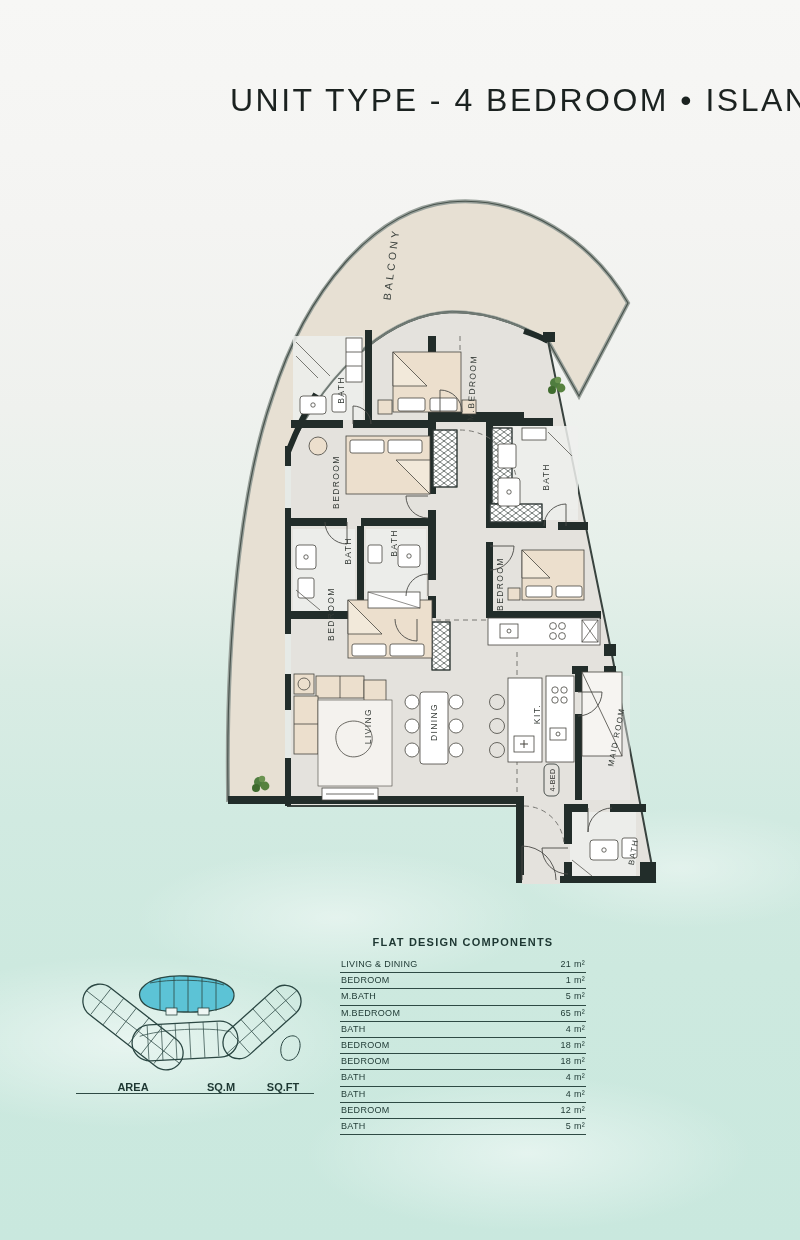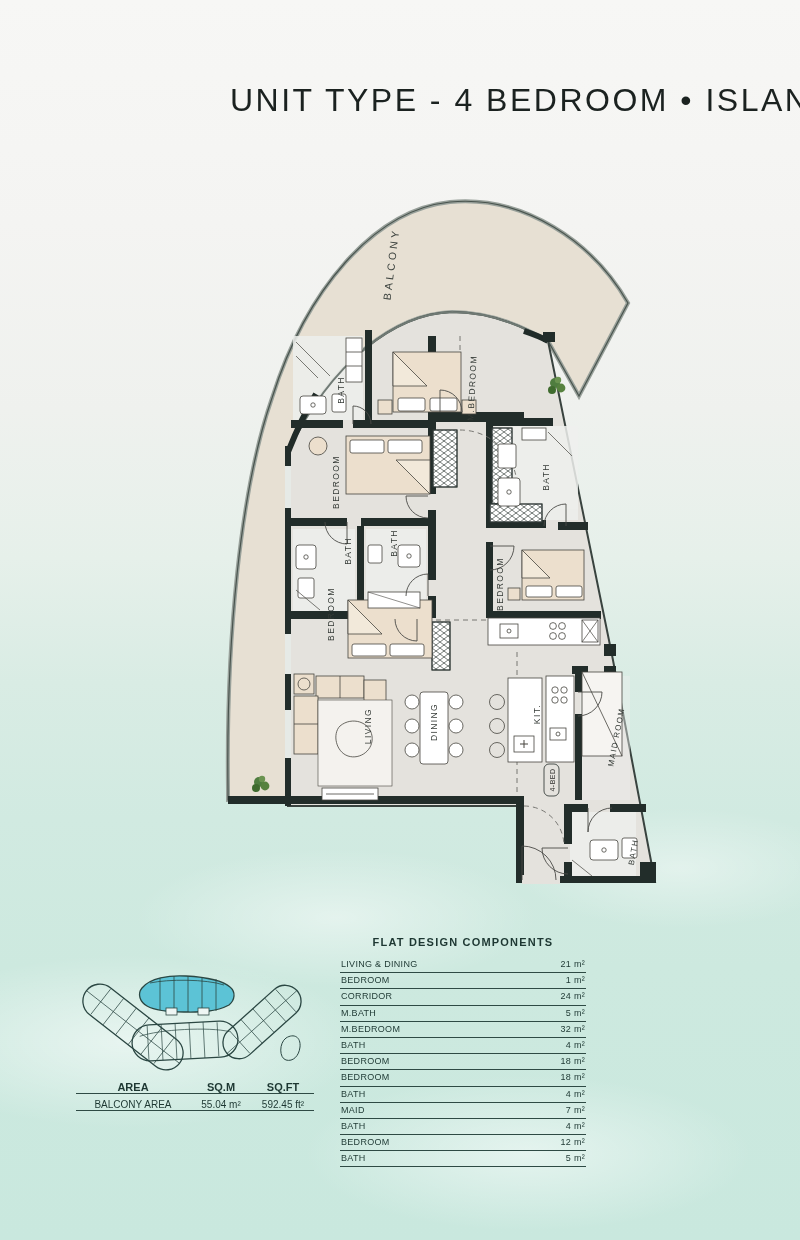--- a/index.html
+++ b/index.html
@@ -342,70 +342,57 @@
     </g>
   </svg>
 
 
   <div class="area-table">
     <div class="at-row at-head">
       <span>AREA</span>
       <span>SQ.M</span>
       <span>SQ.FT</span>
     </div>
-    <div class="at-row">
-      <span>BALCONY AREA</span>
-      <span>55.04 m²</span>
-      <span>592.45 ft²</span>
-    </div>
   </div>
 
   <div class="comp-table">
     <div class="ct-title">FLAT DESIGN COMPONENTS</div>
     <div class="ct-row">
         <span>LIVING &amp; DINING</span>
         <span class="v">21 m²</span>
       </div>
     <div class="ct-row">
         <span>BEDROOM</span>
         <span class="v">1 m²</span>
       </div>
     <div class="ct-row">
-        <span>CORRIDOR</span>
-        <span class="v">24 m²</span>
-      </div>
-    <div class="ct-row">
         <span>M.BATH</span>
         <span class="v">5 m²</span>
       </div>
     <div class="ct-row">
         <span>M.BEDROOM</span>
-        <span class="v">32 m²</span>
+        <span class="v">65 m²</span>
       </div>
     <div class="ct-row">
         <span>BATH</span>
         <span class="v">4 m²</span>
       </div>
     <div class="ct-row">
         <span>BEDROOM</span>
         <span class="v">18 m²</span>
       </div>
     <div class="ct-row">
         <span>BEDROOM</span>
         <span class="v">18 m²</span>
       </div>
     <div class="ct-row">
         <span>BATH</span>
         <span class="v">4 m²</span>
       </div>
     <div class="ct-row">
-        <span>MAID</span>
-        <span class="v">7 m²</span>
-      </div>
-    <div class="ct-row">
         <span>BATH</span>
         <span class="v">4 m²</span>
       </div>
     <div class="ct-row">
         <span>BEDROOM</span>
         <span class="v">12 m²</span>
       </div>
     <div class="ct-row">
         <span>BATH</span>
         <span class="v">5 m²</span>

